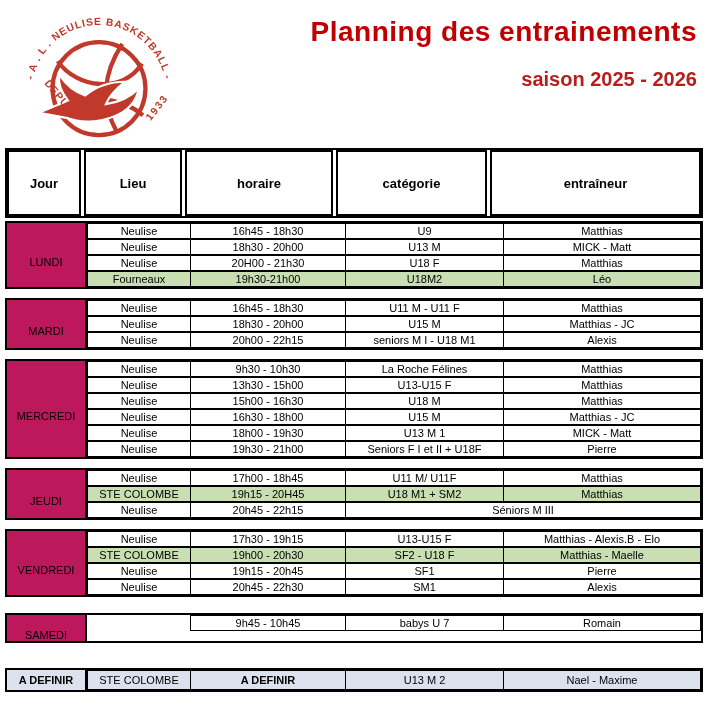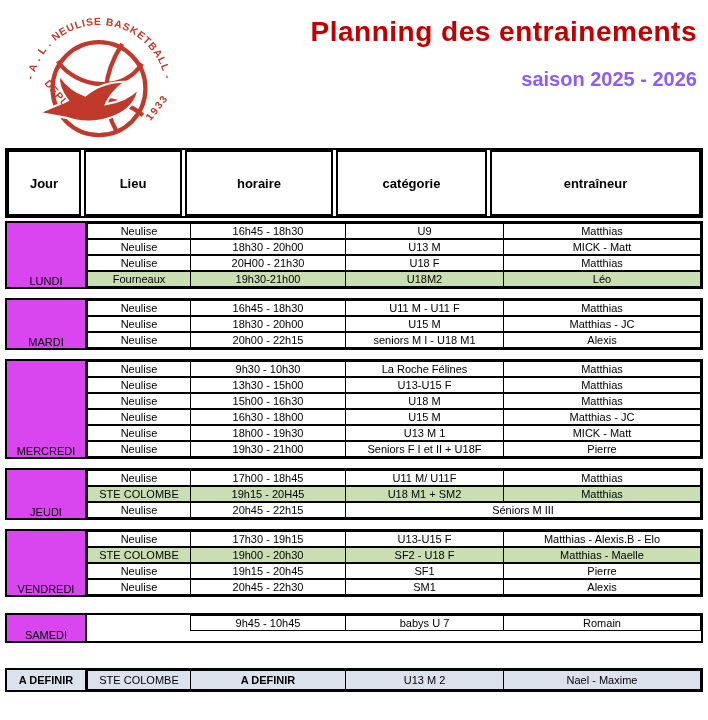--- a/index.html
+++ b/index.html
@@ -16,21 +16,21 @@
     position: relative;
     overflow: hidden;
     background: #fff;
   }
 
   
   .top { position: relative; height: 138px; }
   .logo { position: absolute; left: 8px; top: 0; }
   .title-wrap { position: absolute; left: 190px; right: 6px; top: 10px; text-align: right; }
   .title { font-size: 28px; font-weight: bold; color: #c00000; letter-spacing: 0.5px; }
-  .subtitle { font-size: 20px; font-weight: bold; color: #8b5cf6; margin-top: 20px; }
+  .subtitle { font-size: 20px; font-weight: bold; color: #b91c1c; margin-top: 20px; }
 
   
   .hdr {
     display: flex; gap: 3px;
     border: 2px solid #000;
     height: 70px; margin-top: 4px; background: #fff;
   }
   .hcell {
     border: 2px solid #000;
     display: flex; align-items: center; justify-content: center;
@@ -44,22 +44,22 @@
 
   
   .block { display: flex; border: 2px solid #000; margin-top: 9px; background: #fff; }
   [data-name="day-block-lundi"]     { margin-top: 3px; }
   [data-name="day-block-samedi"]    { margin-top: 16px; }
   [data-name="day-block-a-definir"] { margin-top: 25px; }
 
   .day-cell {
     width: 80px; border-right: 2px solid #000;
     font-size: 11px;
-    display: flex; justify-content: center; align-items: flex-end;
-    padding-top: 14px; background: #d946ef;
+    display: flex; justify-content: center; align-items: center;
+    padding-top: 14px; background: #be185d;
   }
   .rows { flex: 1; display: flex; flex-direction: column; gap: 0; }
   .row  { display: flex; }
   .cell {
     border: 1px solid #000; height: 16px;
     font-size: 11px;
     display: flex; align-items: center; justify-content: center;
     background: #fff; overflow: hidden; white-space: nowrap;
   }
   .c-lieu    { width: 104px; }

